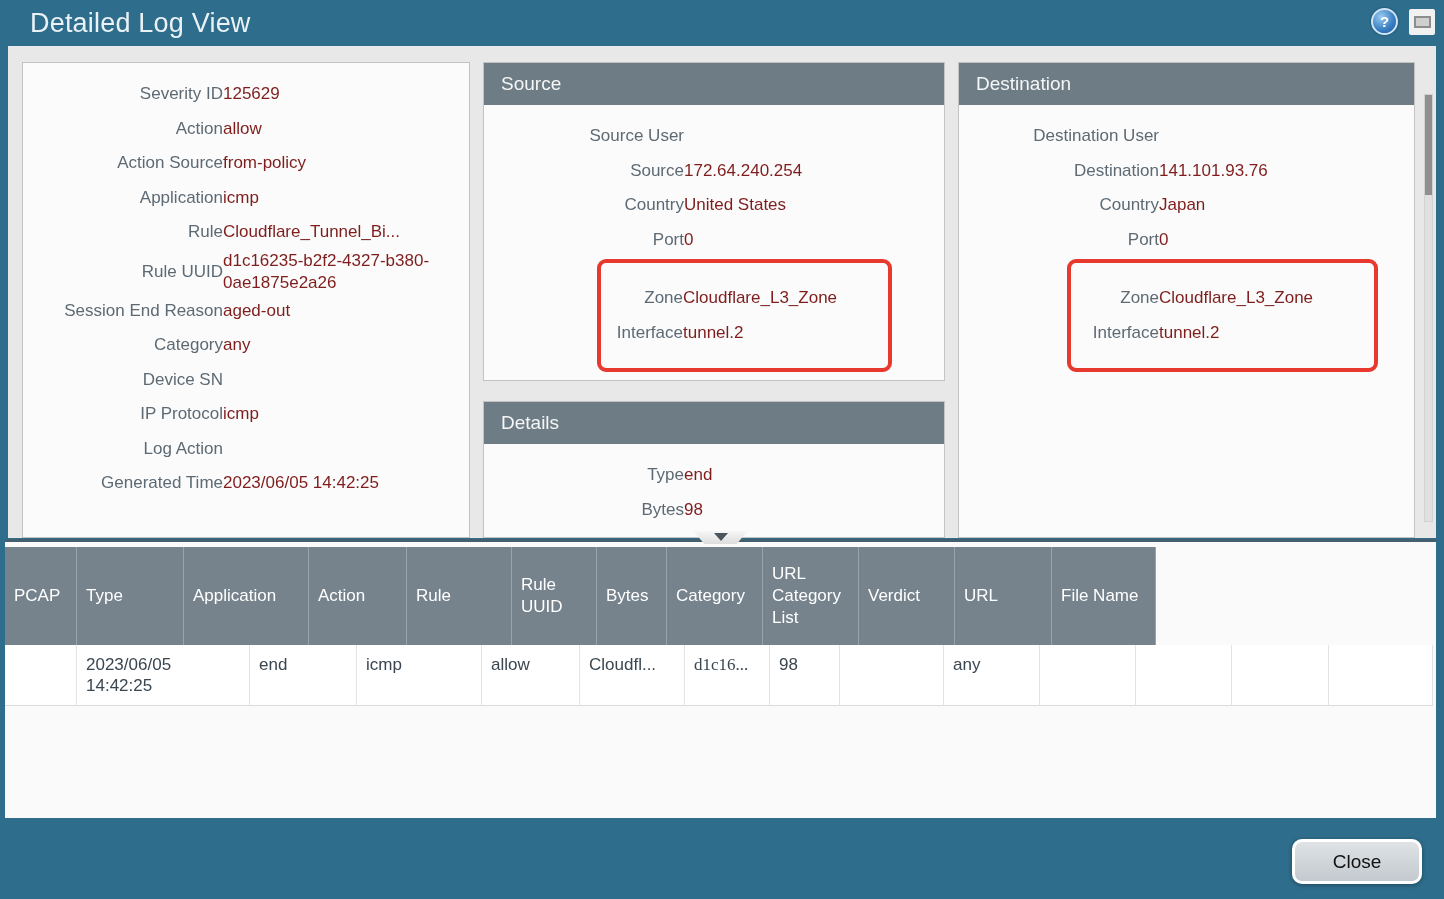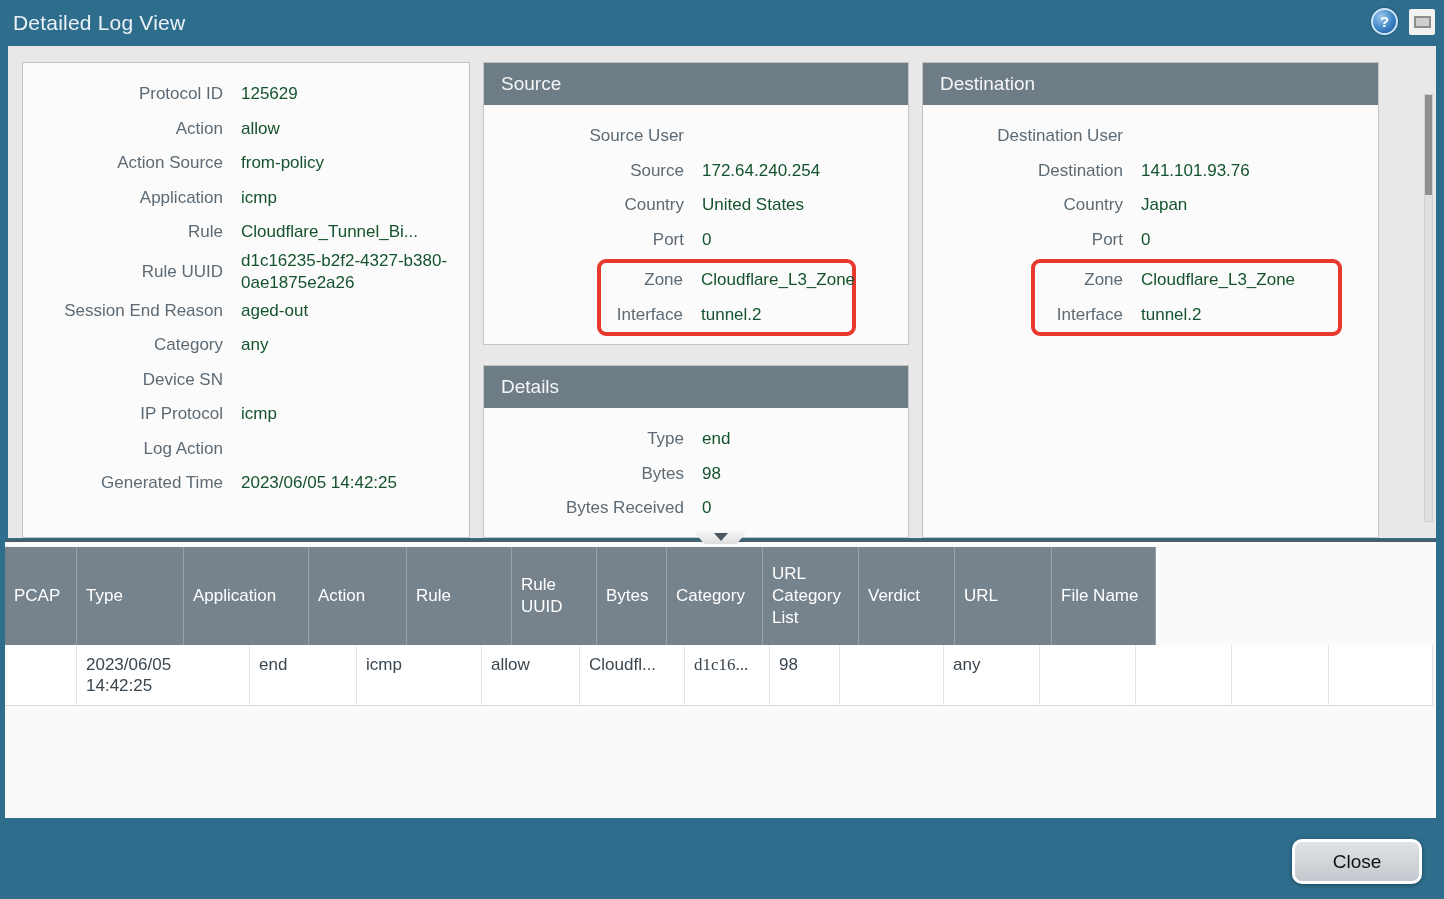--- a/index.html
+++ b/index.html
@@ -5,55 +5,55 @@
   * { margin:0; padding:0; box-sizing:border-box; }
   html,body { width:1444px; height:899px; overflow:hidden; }
   body {
     position:relative;
     background:#2e6d8c;
     font-family:"Liberation Sans", sans-serif;
   }
 
   
   .titlebar { position:absolute; top:0; left:0; right:0; height:46px; display:flex; align-items:center; }
-  .title { color:#eaf2f6; font-size:21px; padding-left:13px; letter-spacing:.2px; }
+  .title { color:#eaf2f6; font-size:27px; padding-left:30px; letter-spacing:.2px; }
   .titlebar-icons { position:absolute; right:9px; top:8px; display:flex; gap:11px; align-items:center; }
   .help-icon {
     width:27px; height:27px; border-radius:50%;
     background:radial-gradient(circle at 35% 30%, #9ccaef 0%, #3e83c4 55%, #1b55a0 100%);
     border:2px solid #cfe4f4; box-shadow:0 0 2px #10395f;
     color:#fff; font-weight:bold; font-size:15px;
     display:flex; align-items:center; justify-content:center;
     cursor:pointer;
   }
   .win-icon { width:26px; height:26px; background:#f1f1f1; border-radius:2px; display:flex; align-items:center; justify-content:center; cursor:pointer; }
   .win-icon .inner { width:17px; height:12px; background:#cfcfcf; border:2px solid #8d8d8d; }
 
   
   .top-pane {
     position:absolute; left:8px; top:46px; width:1428px; height:492px;
     background:#e8e8e8; overflow:hidden;
     padding:16px 14px 0 14px; display:flex; gap:13px;
   }
   .col { display:flex; flex-direction:column; overflow:hidden; height:476px; }
   .col-general { width:448px; }
-  .col-source  { width:426px;justify-content:center; }
+  .col-source  { width:462px;justify-content:center; }
   .col-dest    { width:457px; }
 
   .panel { background:#fbfbfb; border:1px solid #c3c3c3; overflow:hidden; }
   .panel-full { height:100%; }
   .panel-details { flex:1; margin-top:20px; }
   .panel-header { background:#6e7c85; color:#f4f6f7; font-size:19px; padding:10px 17px; }
   .panel-body { padding:14px 8px 6px 0; }
 
   .row { display:flex; align-items:center; min-height:34.5px; }
   .lbl { width:200px; text-align:right; color:#5d6a74; font-size:17px; flex:none; line-height:22px; }
-  .val { margin-left:18px; color:#14532d; font-size:17px; flex:1; line-height:22px; word-wrap:break-word; }
-
-  .red-box { border:4px solid #e8392e; border-radius:9px; padding:0 0; margin:2px 0; }
+  .val { color:#7f1d1d; font-size:17px; flex:1; line-height:22px; word-wrap:break-word; }
+
+  .red-box { border:4px solid #e8392e; border-radius:9px; padding:18px 0; margin:2px 0; }
   .col-source .red-box { margin-left:113px; margin-right:44px; }
   .col-source .red-box .lbl { width:82px; }
   .col-dest .red-box { margin-left:108px; margin-right:28px; }
   .col-dest .red-box .lbl { width:88px; }
 
   
   .vscroll { position:absolute; right:3px; top:48px; width:9px; height:428px; background:#e0e0e0; border:1px solid #d2d2d2; }
   .vscroll-thumb { position:absolute; top:0; left:0; width:7px; height:100px; background:#8f8f8f; cursor:pointer; }
 
   
@@ -112,21 +112,21 @@
     </div>
   </div>
 </div>
 
 <div class="top-pane">
 
   <div class="col col-general">
     <div class="panel panel-full">
       <div class="panel-body">
           <div class="row">
-            <span class="lbl">Protocol ID</span>
+            <span class="lbl">Severity ID</span>
             <span class="val">125629</span>
           </div>
           <div class="row">
             <span class="lbl">Action</span>
             <span class="val">allow</span>
           </div>
           <div class="row">
             <span class="lbl">Action Source</span>
             <span class="val">from-policy</span>
           </div>

